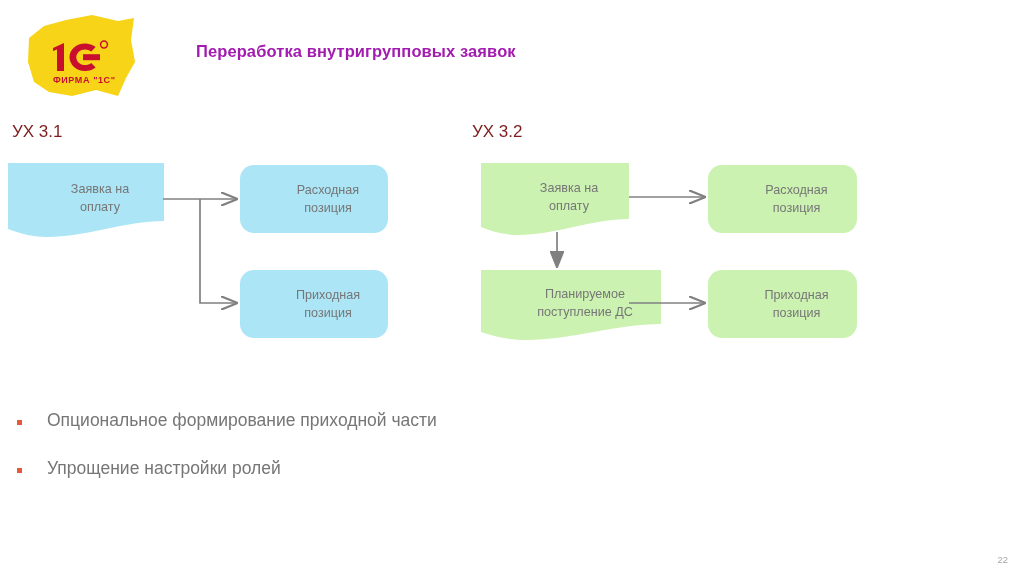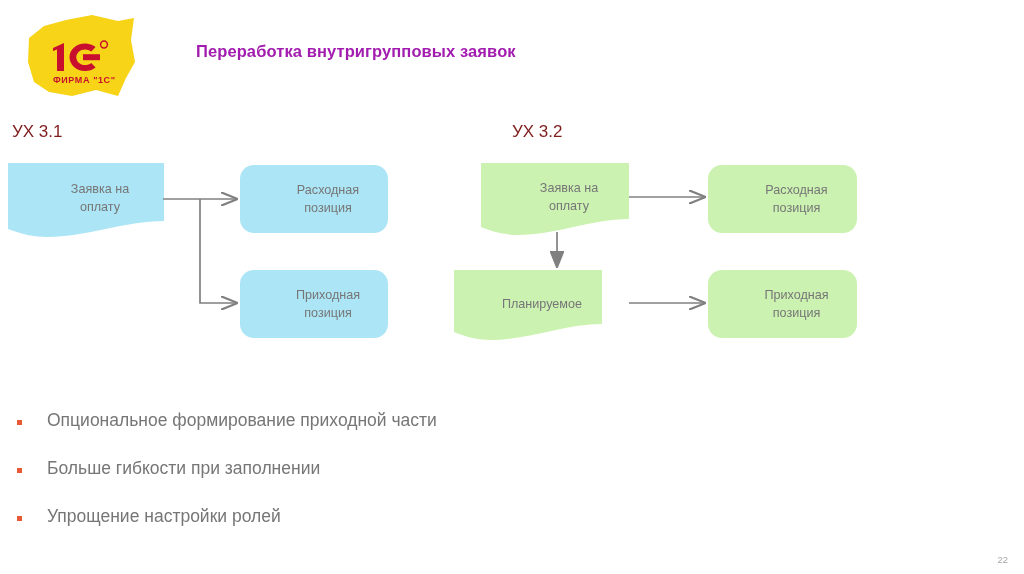--- a/index.html
+++ b/index.html
@@ -41,21 +41,21 @@
   }
 
   
   .section-caption {
     position: absolute;
     font-size: 17px;
     color: #7f1d1d;
     white-space: nowrap;
   }
   #caption-left  { left: 12px;  top: 122px; }
-  #caption-right { left: 512px; top: 122px; }
+  #caption-right { left: 472px; top: 122px; }
 
   
   .node-label {
     position: absolute;
     left: 0; right: 0;
     top: 50%;
     transform: translateY(-50%);
     text-align: center;
     font-size: 12.6px;
     line-height: 1.45;
@@ -184,26 +184,27 @@
     <div class="node doc-node" style="left: 481px; top: 163px; width: 148px; height: 72px; color: rgb(118, 118, 118);">
       <svg viewBox="0 0 148 72" preserveAspectRatio="none" aria-hidden="true">
         <path d="M0,0 L148,0 L148,56 C111,56 74,72 37,72 C24,72 12,69 0,64 Z" fill="#ccf2b2"></path>
       </svg>
       <div class="node-label">
         <div>Заявка на</div>
         <div>оплату</div>
       </div>
     </div>
 
-    <div class="node doc-node" style="left: 454px; top: 270px; width: 148px; height: 70px; color: rgb(118, 118, 118);">
+    <div class="node doc-node" style="left: 481px; top: 270px; width: 180px; height: 70px; color: rgb(118, 118, 118);">
       <svg viewBox="0 0 148 70" preserveAspectRatio="none" aria-hidden="true">
         <path d="M0,0 L148,0 L148,54 C111,54 74,70 37,70 C24,70 12,67 0,62 Z" fill="#ccf2b2"></path>
       </svg>
       <div class="node-label">
         <div>Планируемое</div>
+        <div>поступление ДС</div>
       </div>
     </div>
 
     <div class="node rect-node" style="left: 708px; top: 165px; width: 149px; height: 68px; background: rgb(204, 242, 178); color: rgb(118, 118, 118);">
       <div class="node-label">
         <div>Расходная</div>
         <div>позиция</div>
       </div>
     </div>
 
@@ -236,23 +237,19 @@
     </g>
   </svg>
 
   <div id="bullets">
     <div class="bullet-row">
       <span class="bullet-marker" style="background: rgb(232, 89, 58);"></span>
       <span class="bullet-text">Опциональное формирование приходной части</span>
     </div>
     <div class="bullet-row">
       <span class="bullet-marker" style="background: rgb(232, 89, 58);"></span>
-      <span class="bullet-text">Больше гибкости при заполнении</span>
-    </div>
-    <div class="bullet-row">
-      <span class="bullet-marker" style="background: rgb(232, 89, 58);"></span>
       <span class="bullet-text">Упрощение настройки ролей</span>
     </div>
   </div>
 
   <div id="page-number">22</div>
 
 </div>
 
 </body></html>

